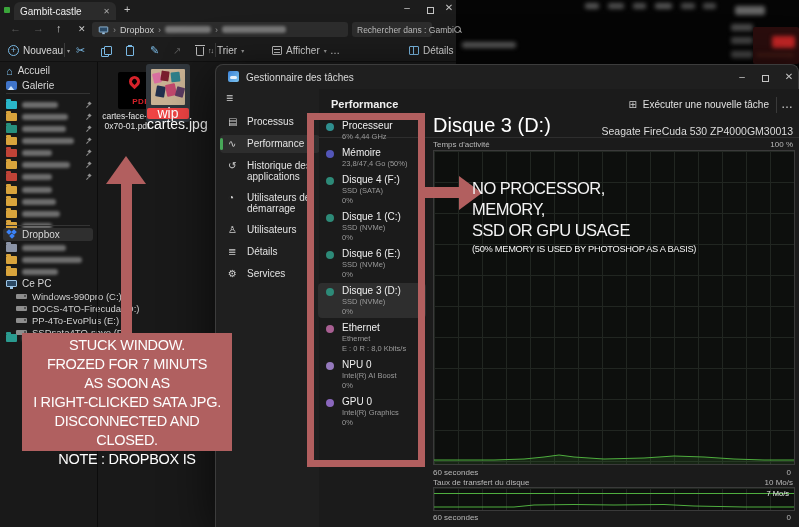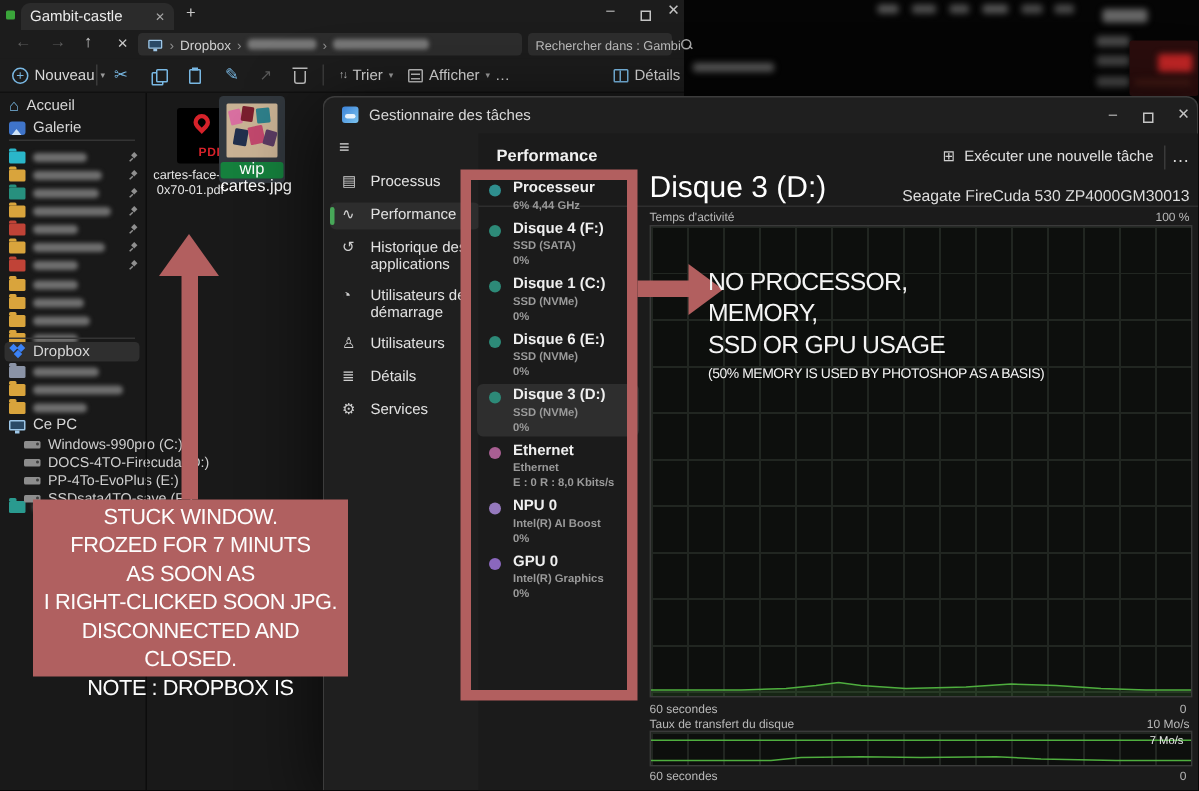--- a/index.html
+++ b/index.html
@@ -78,22 +78,22 @@
   #sb-vline { position:absolute; left:97px; top:62px; width:1px; height:465px; background:#0c0c0c; }
 
   
   .pdf-page { position:absolute; left:118px; top:72px; width:46px; height:37px; background:#000000; border-radius:2px; }
   .pdf-swirl { position:absolute; left:11px; top:4px; width:11px; height:11px; border:3px solid #d6222a; border-radius:50% 50% 50% 0; transform:rotate(-45deg); }
   .pdf-txt { position:absolute; left:0; bottom:3px; width:100%; text-align:center; font-size:8px; font-weight:bold; color:#d6222a; letter-spacing:.5px; }
   .file-label { position:absolute; text-align:center; font-size:8.5px; color:#e4e4e4; line-height:10px; }
   .jpg-tile { position:absolute; left:146px; top:64px; width:44px; height:58px; background:#31373d; border-radius:3px; }
   .jpg-thumb { position:absolute; left:151px; top:69px; width:34px; height:36px; background:#c9b294; border-radius:1px; overflow:hidden; }
   .card { position:absolute; border-radius:1px; }
-  .jpg-label { position:absolute; left:147px; top:108px; width:42px; height:11px; background:#15803d; border-radius:2px;
-    font-size:11px; color:#fff; text-align:center; line-height:11px; }
+  .jpg-label { position:absolute; left:147px; top:108px; width:42px; height:11px; background:#ef4444; border-radius:2px;
+    font-size:14px; color:#fff; text-align:center; line-height:11px; }
 
   
   #taskmgr { position:absolute; left:215px; top:64px; width:584px; height:463px; background:#1f1f1f;
     border:1px solid #3c3c3c; border-bottom:none; border-radius:8px 8px 0 0; box-shadow:0 10px 50px rgba(0,0,0,.7); }
   #tm-titlebar { position:absolute; left:0; top:0; width:100%; height:24px; }
   .tm-app-ico { position:absolute; left:12px; top:6px; width:11px; height:11px; border-radius:2px;
     background:linear-gradient(135deg,#3b82d8,#7cc4ef); }
   .tm-app-ico:after { content:""; position:absolute; left:2px; top:5px; width:7px; height:3px; border-radius:2px; background:rgba(255,255,255,.85); }
   #tm-title { position:absolute; left:30px; top:7px; font-size:10px; color:#d8d8d8; }
   #tm-nav { position:absolute; left:4px; top:48px; width:100px; display:flex; flex-direction:column; gap:4px; }
@@ -108,21 +108,21 @@
   #tm-content { position:absolute; left:103px; top:24px; width:480px; height:439px; background:#1b1b1b; border-radius:0 0 0 0; }
   #tm-header { position:absolute; left:12px; top:9px; font-size:11px; font-weight:bold; color:#f0f0f0; }
   #tm-header-line { position:absolute; left:0; top:48px; width:480px; height:1px; background:#2e2e2e; }
   #run-task { position:absolute; right:30px; top:10px; display:flex; gap:6px; align-items:center; font-size:10px; color:#e0e0e0; }
   #run-task .ico { font-size:10px; color:#cfcfcf; }
   #more-menu { position:absolute; right:6px; top:8px; font-size:12px; color:#d8d8d8; }
   #tm-more-div { position:absolute; right:22px; top:8px; width:1px; height:16px; background:#3a3a3a; }
 
   
   #perf-list { position:absolute; left:318px; top:118px; width:108px; display:flex; flex-direction:column; gap:2px; }
-  .perf-item { position:relative; padding:2px 2px 2px 24px; border-radius:4px;font-weight:bold; }
+  .perf-item { position:relative; padding:2px 2px 2px 24px; border-radius:4px; }
   .perf-item.selected { background:#2e2e2e; }
   .perf-dot { position:absolute; left:8px; top:5px; width:8px; height:8px; border-radius:50%; }
   .perf-name { font-size:10px; line-height:11px; color:#efefef; white-space:nowrap; }
   .sub-line { font-size:7.5px; line-height:9px; margin-top:1px; color:#9a9a9a; white-space:nowrap; }
 
   
   #detail-title { position:absolute; left:433px; top:114px; font-size:20px; font-weight:300; color:#fff; }
   #detail-model { position:absolute; right:6px; top:125px; font-size:10.5px; color:#dcdcdc; }
   .axis-lbl { position:absolute; font-size:8px; color:#b9b9b9; }
   .chart { position:absolute; left:433px; width:362px; background:#0d0f0d;
@@ -192,21 +192,21 @@
       <span class="nav-arrow" style="left:78px;color:#c8c8c8;font-size:9px;top:4px;">✕</span>
       <div class="pill" style="left:92px;width:256px;padding:0 6px;">
         <span class="pc-ico" style="transform:scale(.85);"></span>
         <span class="crumb-sep">›</span>
         <span>Dropbox</span>
         <span class="crumb-sep">›</span>
         <span class="blurblob" style="width:46px;"></span>
         <span class="crumb-sep">›</span>
         <span class="blurblob" style="width:64px;"></span>
       </div>
-      <div class="pill" style="left:352px;width:96px;padding:0 5px;justify-content:space-between;">
+      <div class="pill" style="left:352px;width:80px;padding:0 5px;justify-content:space-between;">
         <span style="font-size:8.5px;color:#bdbdbd;white-space:nowrap;">Rechercher dans : Gambi</span>
         <span class="mag"></span>
       </div>
     </div>
 
     <div id="exp-cmdbar">
       <div class="cmd" style="left:8px;">
         <span class="ico-new">+</span>
         <span>Nouveau</span>
         <span class="chev">▾</span>
@@ -224,21 +224,21 @@
       <div class="cmd" style="left:150px;">
           <span class="cmd-ico-b">✎</span>
         </div>
       <div class="cmd" style="left:173px;color:#5a5a5a;">
           <span>↗</span>
         </div>
       <div class="cmd" style="left:196px;">
           <span class="ico-trash"></span>
         </div>
       <div class="vdiv" style="left:215px;"></div>
-      <div class="cmd" style="left:226px;">
+      <div class="cmd" style="left:208px;">
         <span style="font-size:7px;letter-spacing:-1px;color:#bbb;">↑↓</span>
         <span>Trier</span>
         <span class="chev">▾</span>
       </div>
       <div class="cmd" style="left:272px;">
         <span class="ico-viewbox"></span>
         <span>Afficher</span>
         <span class="chev">▾</span>
       </div>
       <div class="cmd" style="left:330px;">
@@ -458,20 +458,27 @@
 
   <div id="perf-list">
   <div class="perf-item">
     <span class="perf-dot" style="background: rgb(47, 143, 143);"></span>
     <div class="perf-name">Processeur</div>
     <div class="perf-subs">
           <div class="sub-line">6% 4,44 GHz</div>
         </div>
   </div>
 
+  <div class="perf-item">
+    <span class="perf-dot" style="background: rgb(83, 86, 184);"></span>
+    <div class="perf-name">Mémoire</div>
+    <div class="perf-subs">
+          <div class="sub-line">23,8/47,4 Go (50%)</div>
+        </div>
+  </div>
 
   <div class="perf-item">
     <span class="perf-dot" style="background: rgb(45, 138, 120);"></span>
     <div class="perf-name">Disque 4 (F:)</div>
     <div class="perf-subs">
           <div class="sub-line">SSD (SATA)</div>
           <div class="sub-line">0%</div>
         </div>
   </div>
 
@@ -564,18 +571,18 @@
     <div class="big">NO PROCESSOR, MEMORY,</div>
     <div class="big">SSD OR GPU USAGE</div>
     <div class="small">(50% MEMORY IS USED BY PHOTOSHOP AS A BASIS)</div>
   </div>
   <div id="anno-uparrow-shaft"></div>
   <div id="anno-uparrow-head"></div>
   <div id="anno-box">
       <div>STUCK WINDOW.</div>
       <div>FROZED FOR 7 MINUTS</div>
       <div>AS SOON AS</div>
-      <div>I RIGHT-CLICKED SOON JPG.</div>
+      <div>I RIGHT-CLICKED SATA JPG.</div>
       <div>DISCONNECTED AND CLOSED.</div>
       <div>NOTE : DROPBOX IS</div>
     </div>
 
 </div>
 
 </body></html>

